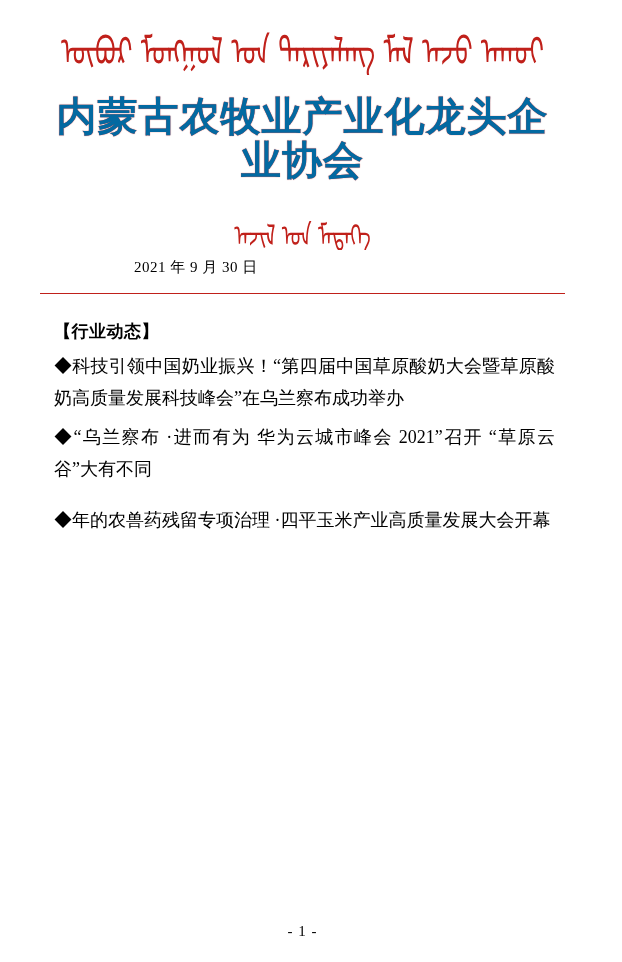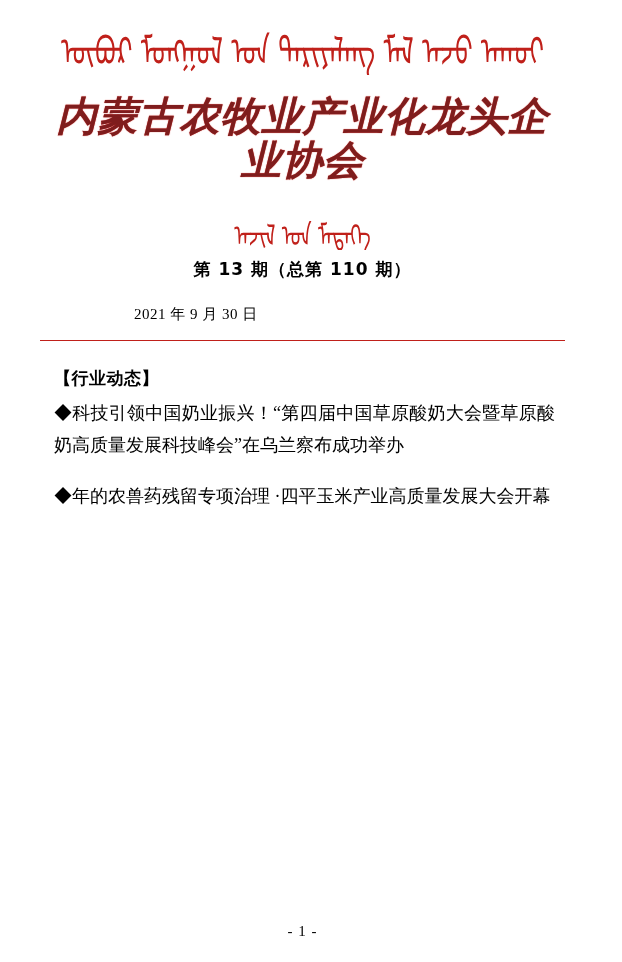--- a/index.html
+++ b/index.html
@@ -33,29 +33,28 @@
     padding-top: 18px;
     line-height: 1.25;
     white-space: nowrap;
     overflow: hidden;
     transform: scaleY(1.5);
     transform-origin: center top;
     height: 62px;
   }
   .title-cn {
     text-align: center;
-    color: #7f1d1d;
+    color: #0369a1;
     font-family: "DejaVu Sans", sans-serif;
     font-weight: bold;
     font-size: 40px;
     letter-spacing: 1px;
     margin-top: 14px;
     line-height: 1.1;
     text-shadow: 0 0 1px #d0201a;
-    font-style: italic;
   }
   .mongolian-mid {
     color: #c0201a;
     font-family: "DejaVu Sans", sans-serif;
     font-size: 20px;
     letter-spacing: 44px;
     text-align: center;
     margin-top: 20px;
     transform: scaleY(1.5);
     transform-origin: center top;
@@ -151,29 +150,29 @@
 
 <div class="page">
 
   <div class="mongolian-top">ᠦᠪᠦᠷ ᠮᠣᠩᠭᠤᠯ ᠤᠨ ᠲᠠᠷᠢᠶᠠᠯᠠᠩ ᠮᠠᠯ ᠠᠵᠤ ᠠᠬᠤᠢ</div>
 
   <div class="title-cn">内蒙古农牧业产业化龙头企业协会</div>
 
   <div class="mongolian-mid">ᠠᠵᠢᠯ ᠤᠨ ᠮᠡᠳᠡᠭᠡ</div>
 
 
-  <div class="issue-line">第 13 期（总第 110 期）</div>
 
   <div class="imprint">
     <span class="date">2021 年 9 月 30 日</span>
   </div>
 
   <hr class="rule">
 
 
   <div class="section-head">【行业动态】</div>
 
   <div class="entry">◆科技引领中国奶业振兴！“第四届中国草原酸奶大会暨草原酸奶高质量发展科技峰会”在乌兰察布成功举办</div>
+  <div class="entry">◆“乌兰察布 ·进而有为  华为云城市峰会 2021”召开 “草原云谷”大有不同</div>
   <div class="entry entry-gap">◆年的农兽药残留专项治理 ·四平玉米产业高质量发展大会开幕</div>
 
   <div class="footer">- 1 -</div>
 
 </div>
 
 </body></html>

